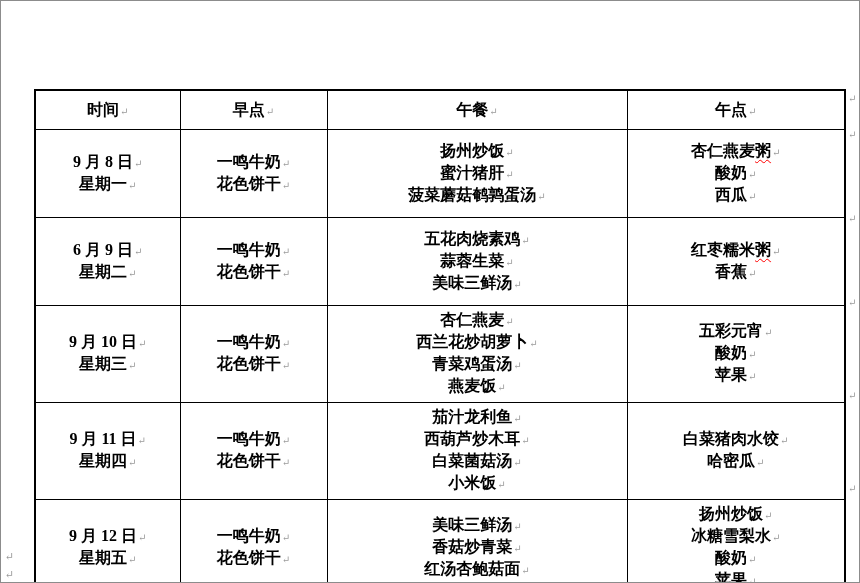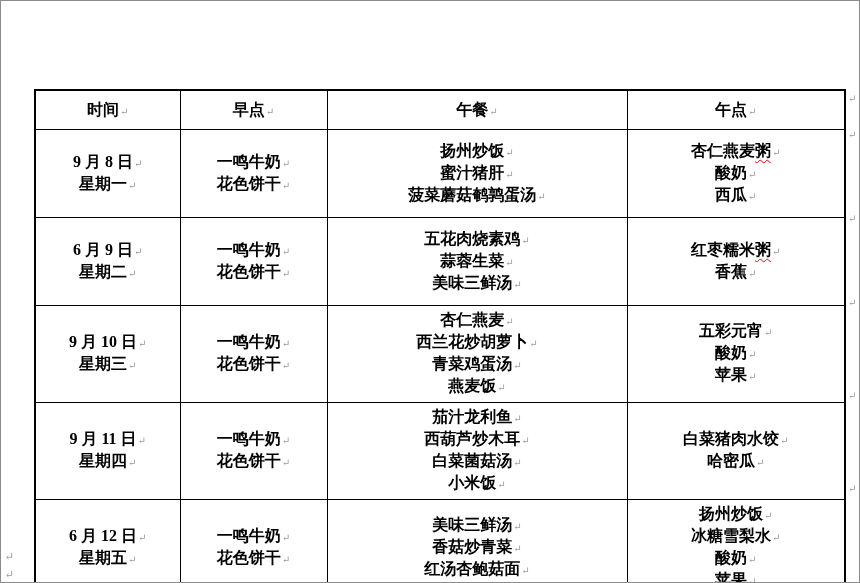--- a/index.html
+++ b/index.html
@@ -146,21 +146,21 @@
             <span class="line"><span>白菜菌菇汤</span><span class="pilcrow">↵</span></span>
             <span class="line"><span>小米饭</span><span class="pilcrow">↵</span></span>
           </td>
           <td>
             <span class="line"><span>白菜猪肉水饺</span><span class="pilcrow">↵</span></span>
             <span class="line"><span>哈密瓜</span><span class="pilcrow">↵</span></span>
           </td>
         </tr>
         <tr>
           <td>
-            <span class="line"><span>6 月 12 日</span><span class="pilcrow">↵</span></span>
+            <span class="line"><span>9 月 12 日</span><span class="pilcrow">↵</span></span>
             <span class="line"><span>星期五</span><span class="pilcrow">↵</span></span>
           </td>
           <td>
             <span class="line"><span>一鸣牛奶</span><span class="pilcrow">↵</span></span>
             <span class="line"><span>花色饼干</span><span class="pilcrow">↵</span></span>
           </td>
           <td>
             <span class="line"><span>美味三鲜汤</span><span class="pilcrow">↵</span></span>
             <span class="line"><span>香菇炒青菜</span><span class="pilcrow">↵</span></span>
             <span class="line"><span>红汤杏鲍菇面</span><span class="pilcrow">↵</span></span>

